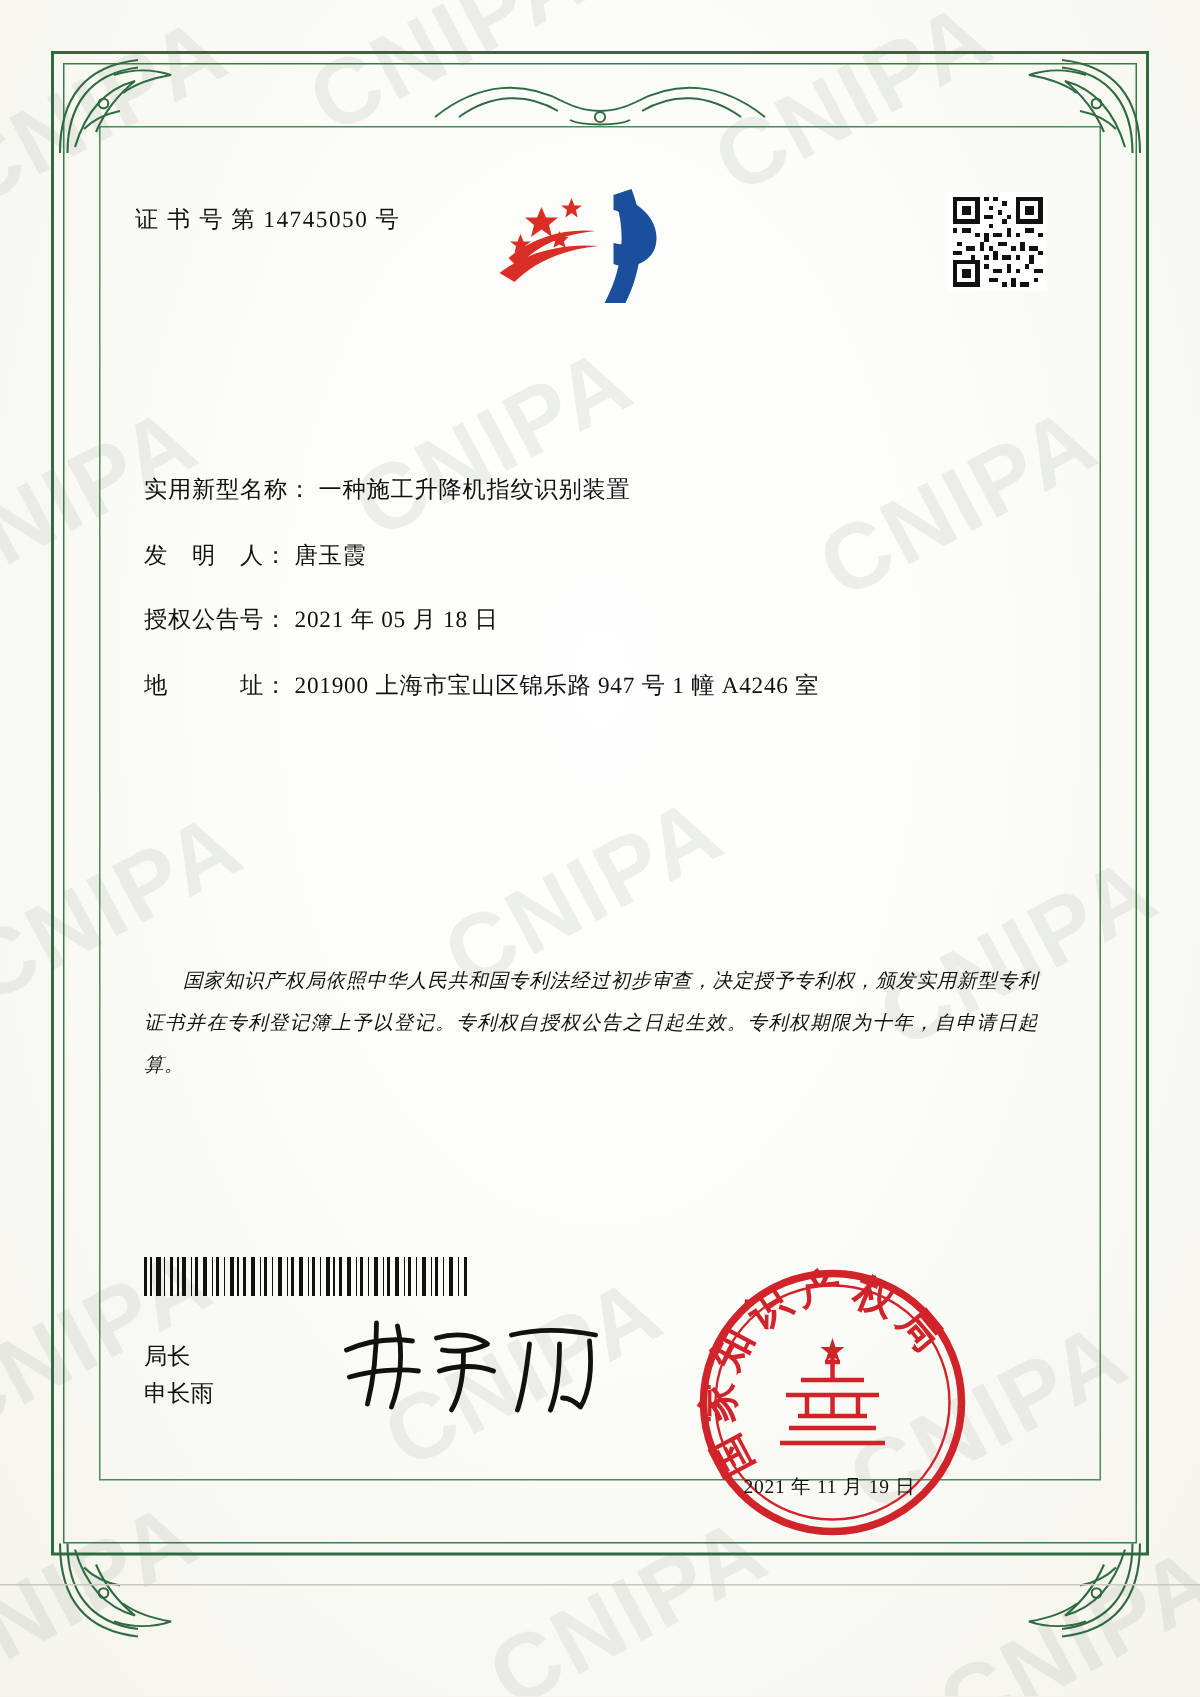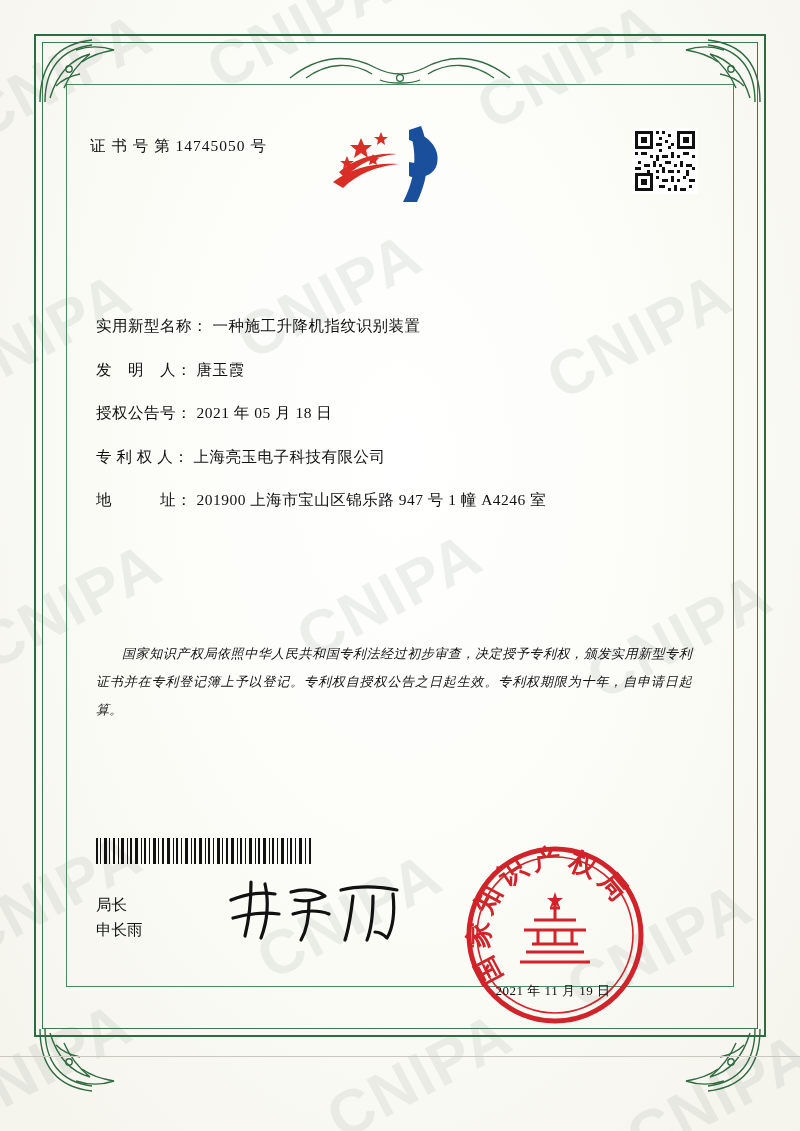--- a/index.html
+++ b/index.html
@@ -411,24 +411,20 @@
       </div>
       <div class="field">
         <span class="flabel">发　明　人：</span>
         <span class="fval">唐玉霞</span>
       </div>
       <div class="field">
         <span class="flabel">授权公告号：</span>
         <span class="fval">2021 年 05 月 18 日</span>
       </div>
       <div class="field">
-        <span class="flabel">专 利 权 人：</span>
-        <span class="fval">上海亮玉电子科技有限公司</span>
-      </div>
-      <div class="field">
         <span class="flabel">地　　　址：</span>
         <span class="fval">201900 上海市宝山区锦乐路 947 号 1 幢 A4246 室</span>
       </div>
     </div>
 
     <div class="paras">
       <p>国家知识产权局依照中华人民共和国专利法经过初步审查，决定授予专利权，颁发实用新型专利证书并在专利登记簿上予以登记。专利权自授权公告之日起生效。专利权期限为十年，自申请日起算。</p>
     </div>
 
     <div class="barcode">

